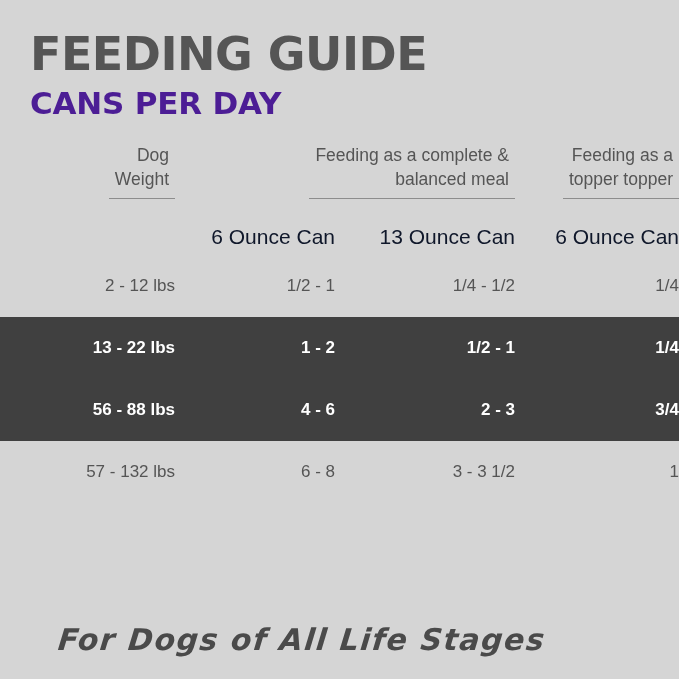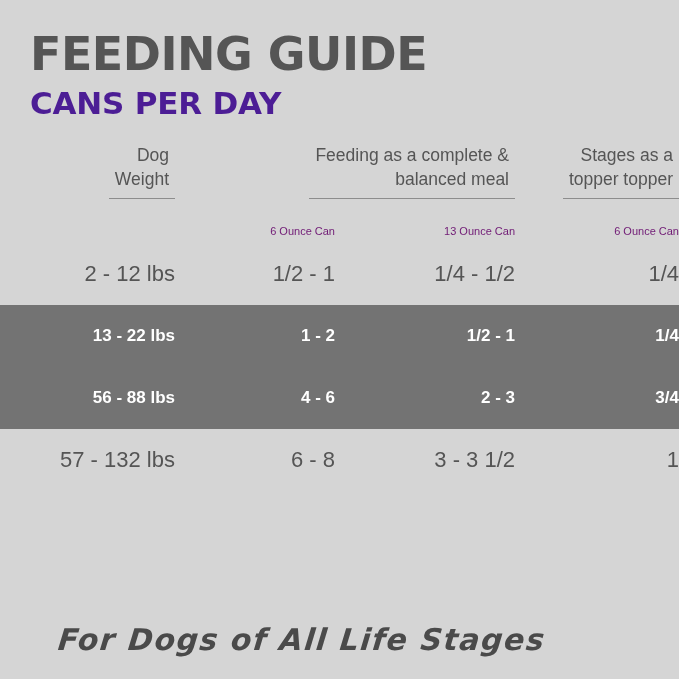--- a/index.html
+++ b/index.html
@@ -69,37 +69,37 @@
     line-height: 1.35;
   }
   .grouphead th .inner {
     display: inline-block;
     border-bottom: 1.5px solid #8d8d8d;
     padding: 0 6px 7px 6px;
   }
 
   .subhead th {
     padding: 16px 0 6px 0;
-    font-size: 11px;
-    color: #701a75;
+    font-size: 21px;
+    color: #0f172a;
   }
 
   tbody tr {
     height: 62px;
   }
   tbody tr td {
     height: 62px;
-    font-size: 22px;
+    font-size: 17px;
   }
   tbody tr.light td {
     background: #d5d5d5;
     color: #555555;
   }
   tbody tr.dark td {
-    background: #737373;
+    background: #404040;
     color: #ffffff;
     font-weight: bold;
     font-size: 17px;
   }
 
   .footer-script {
     position: absolute;
     left: 0;
     right: 0;
     bottom: 22px;
@@ -139,21 +139,21 @@
           </span>
         </th>
         <th colspan="2">
           <span class="inner">
             <span>Feeding as a complete &amp;</span><br>
             <span>balanced meal</span>
           </span>
         </th>
         <th>
           <span class="inner">
-            <span>Stages as a</span><br>
+            <span>Feeding as a</span><br>
             <span>topper topper</span>
           </span>
         </th>
       </tr>
       <tr class="subhead">
         <th></th>
         <th>6 Ounce Can</th>
         <th>13 Ounce Can</th>
         <th>6 Ounce Can</th>
       </tr>

